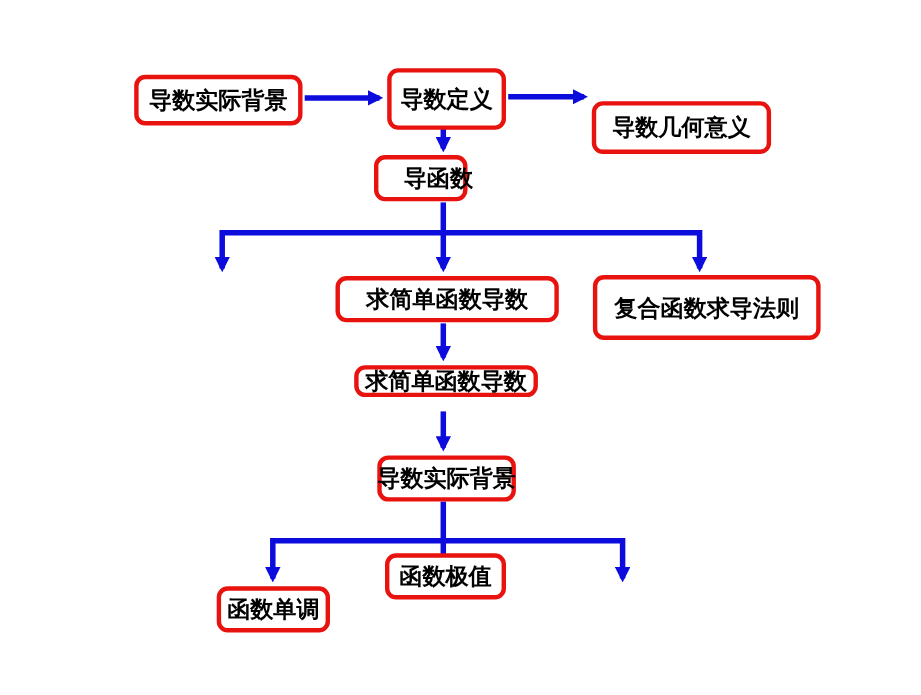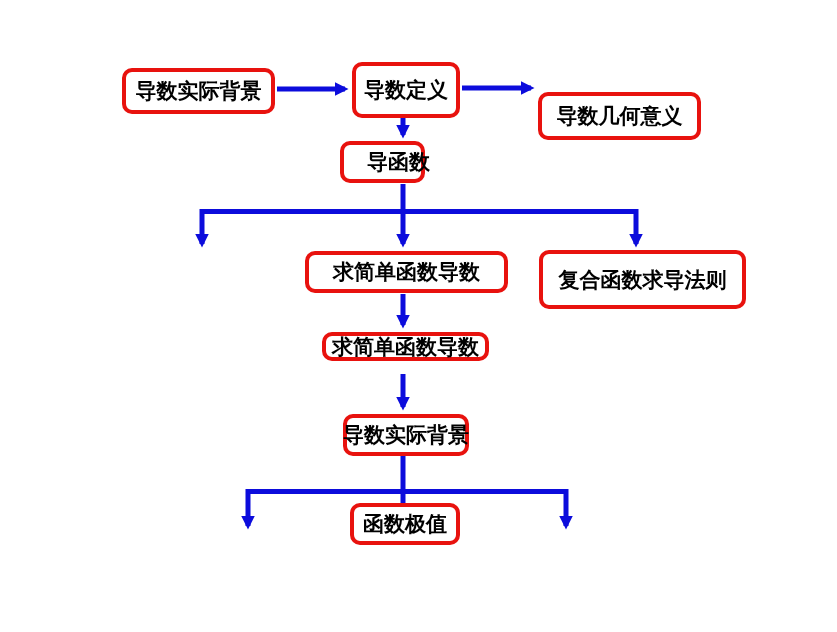--- a/index.html
+++ b/index.html
@@ -69,15 +69,16 @@
   </svg>
 
   <div class="node n0">导数实际背景</div>
   <div class="node n1">导数定义</div>
   <div class="node n2">导数几何意义</div>
   <div class="node n3">导函数</div>
   <div class="node n5">求简单函数导数</div>
   <div class="node n6">复合函数求导法则</div>
   <div class="node n7">求简单函数导数</div>
   <div class="node n8">导数实际背景</div>
+  <div class="node n9">函数单调</div>
   <div class="node n10">函数极值</div>
 
 </div>
 
 </body></html>

